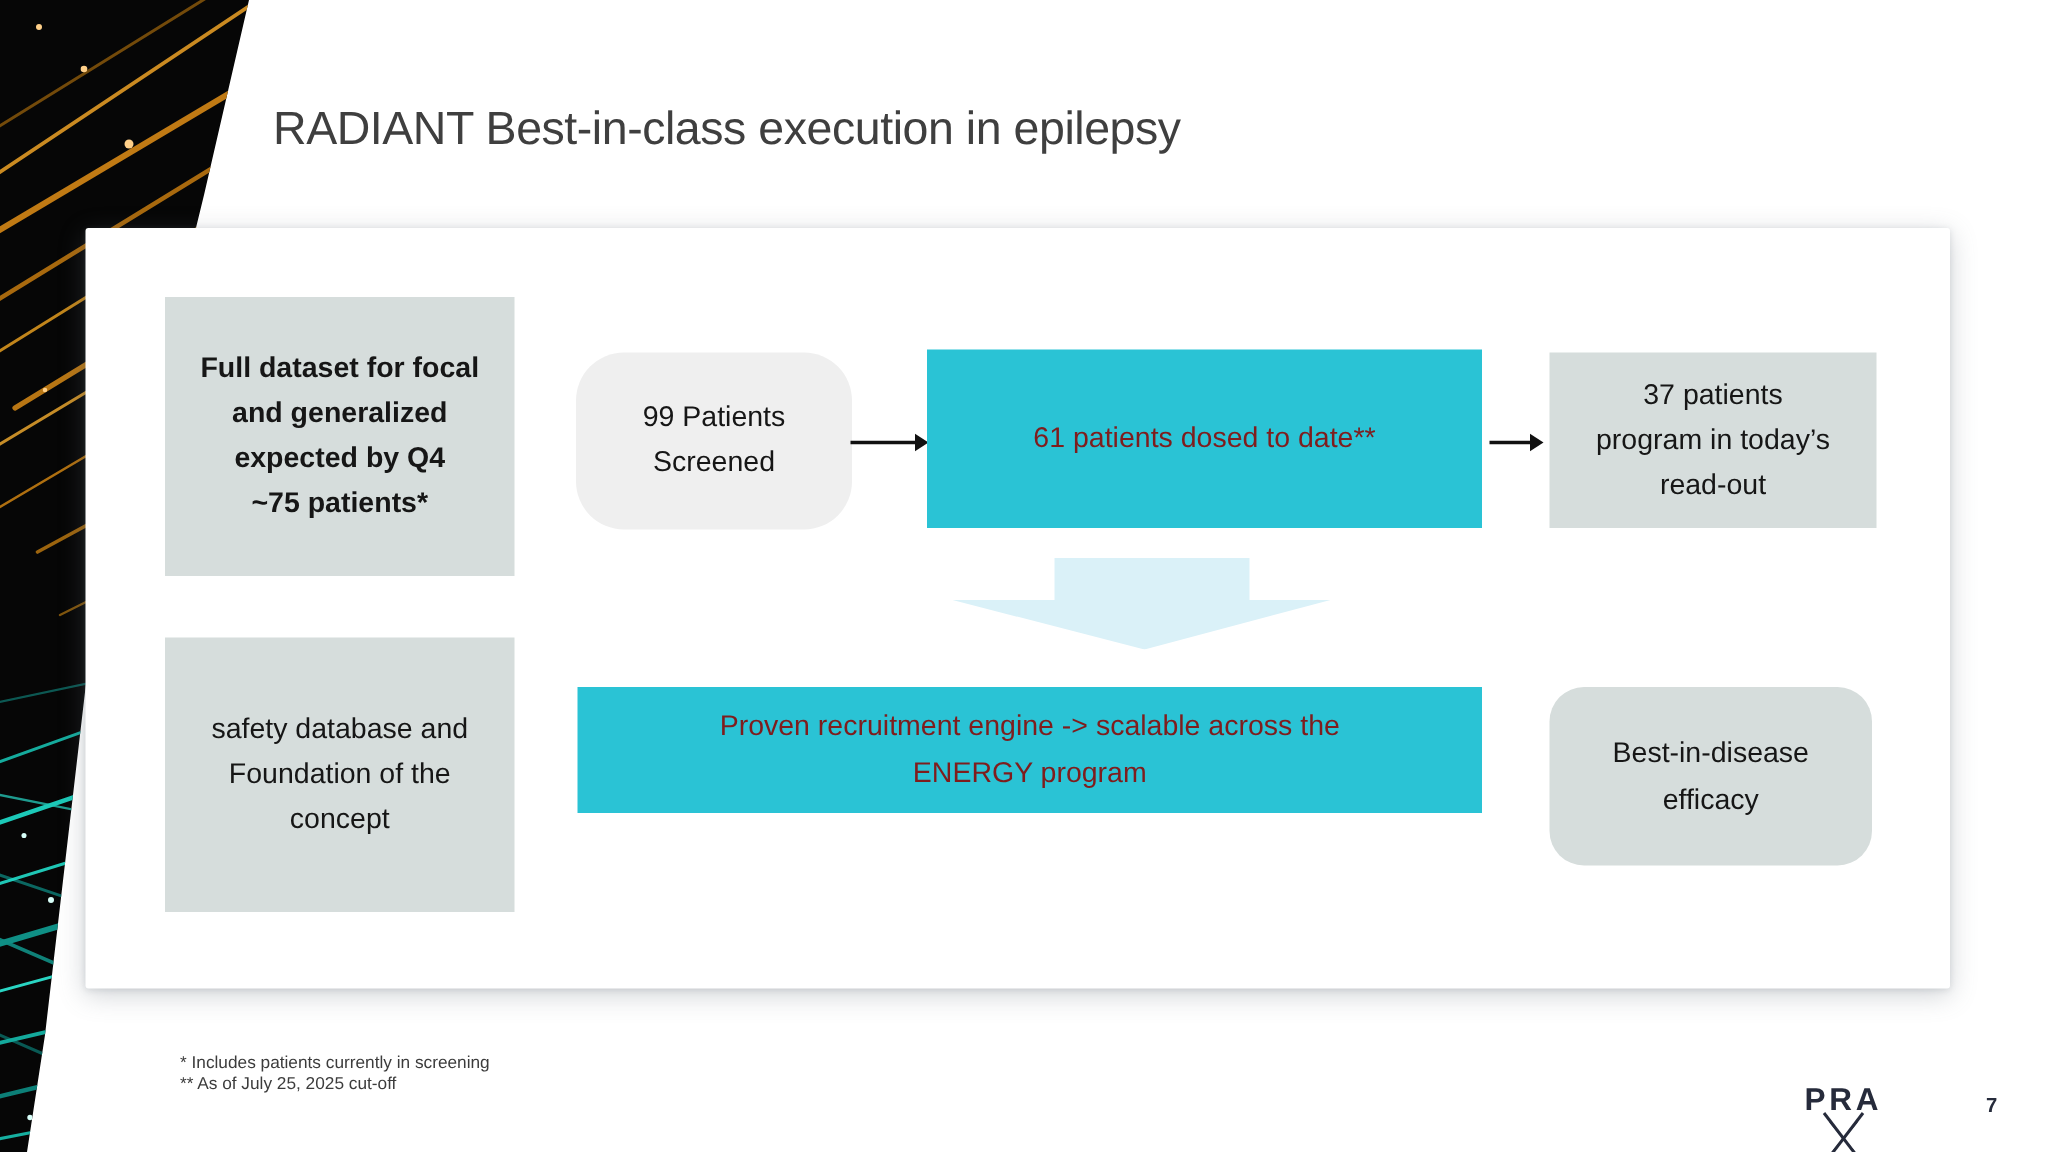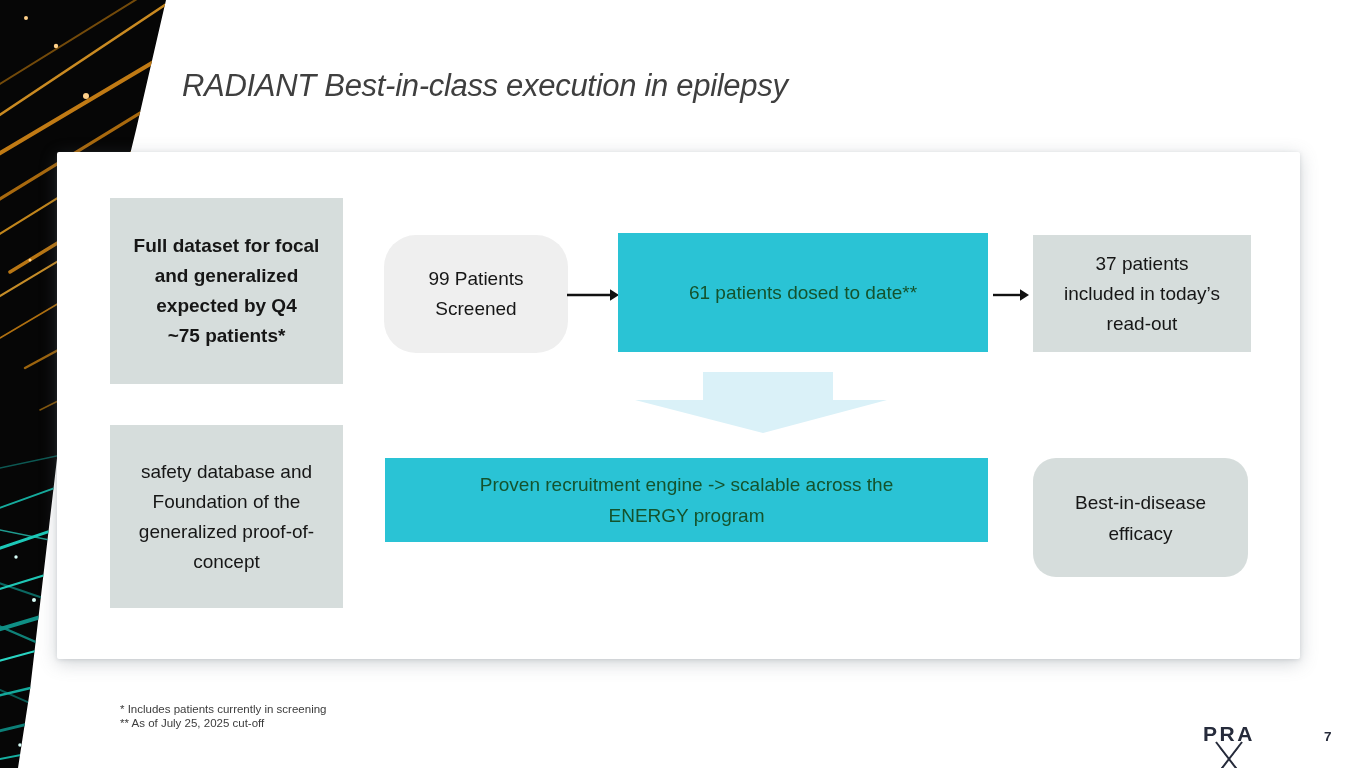--- a/index.html
+++ b/index.html
@@ -5,35 +5,35 @@
   html,body{margin:0;padding:0;background:#888;}
   .slide{
     position:relative;width:1365px;height:768px;background:#ffffff;overflow:hidden;
     font-family:"Liberation Sans","DejaVu Sans",sans-serif;
     -webkit-font-smoothing:antialiased;
   }
   .band{position:absolute;left:0;top:0;}
   .title{
     position:absolute;left:182px;top:68px;margin:0;
     font-size:31px;font-weight:300;letter-spacing:-0.3px;
-    color:var(--title_color,#3f3f3f);white-space:nowrap;font-style:italic;
+    color:var(--title_color,#3f3f3f);white-space:nowrap;
   }
   .card{
     position:absolute;left:57px;top:152px;width:1243px;height:507px;
     background:#ffffff;border-radius:2px;
     box-shadow:0 4px 18px rgba(100,110,120,.30),0 1px 4px rgba(100,110,120,.18);
   }
   .box{
     position:absolute;display:flex;flex-direction:column;justify-content:center;
     align-items:center;text-align:center;
     font-size:19px;line-height:30px;color:#161616;
   }
   .box.gray{background:var(--box_gray,#d6dddc);}
   .box.light{background:var(--box_light_gray,#efefef);border-radius:32px;}
-  .box.teal{background:var(--accent_teal,#2ac3d5);color:#14532d;}
+  .box.teal{background:var(--accent_teal,#2ac3d5);color:#7f1d1d;}
   .box-a{left:53px;top:46px;width:233px;height:186px;font-weight:bold;}
   .box-b{left:327px;top:83px;width:184px;height:118px;}
   .box-c{left:561px;top:81px;width:370px;height:119px;}
   .box-d{left:976px;top:83px;width:218px;height:117px;}
   .box-e{left:53px;top:273px;width:233px;height:183px;line-height:30px;}
   .box-f{left:328px;top:306px;width:603px;height:84px;line-height:31px;}
   .box-g{left:976px;top:306px;width:215px;height:119px;line-height:31px;border-radius:23px;}
   .arrow-1{position:absolute;left:509px;top:133px;}
   .arrow-2{position:absolute;left:935px;top:133px;}
   .down-arrow{position:absolute;left:578px;top:220px;}
@@ -142,32 +142,31 @@
       <div>61 patients dosed to date**</div>
     </div>
 
     <svg class="arrow-2" width="38" height="20" viewBox="0 0 38 20">
       <line x1="1" y1="10" x2="28" y2="10" stroke="#111" stroke-width="2.4"></line>
       <polygon points="28,4.2 37,10 28,15.8" fill="#111"></polygon>
     </svg>
 
     <div class="box gray box-d">
       <div>37 patients</div>
-      <div>included in today’s</div>
+      <div>program in today’s</div>
       <div>read-out</div>
     </div>
 
     <svg class="down-arrow" width="252" height="61" viewBox="0 0 252 61">
       <polygon points="68,0 198,0 198,28 252,28 128,61 0,28 68,28" fill="var(--arrow_light_blue,#daf1f8)"></polygon>
     </svg>
 
     <div class="box gray box-e">
       <div>safety database and</div>
       <div>Foundation of the</div>
-      <div>generalized proof-of-</div>
       <div>concept</div>
     </div>
 
     <div class="box teal box-f">
       <div>Proven recruitment engine -&gt; scalable across the</div>
       <div>ENERGY program</div>
     </div>
 
     <div class="box gray box-g">
       <div>Best-in-disease</div>

